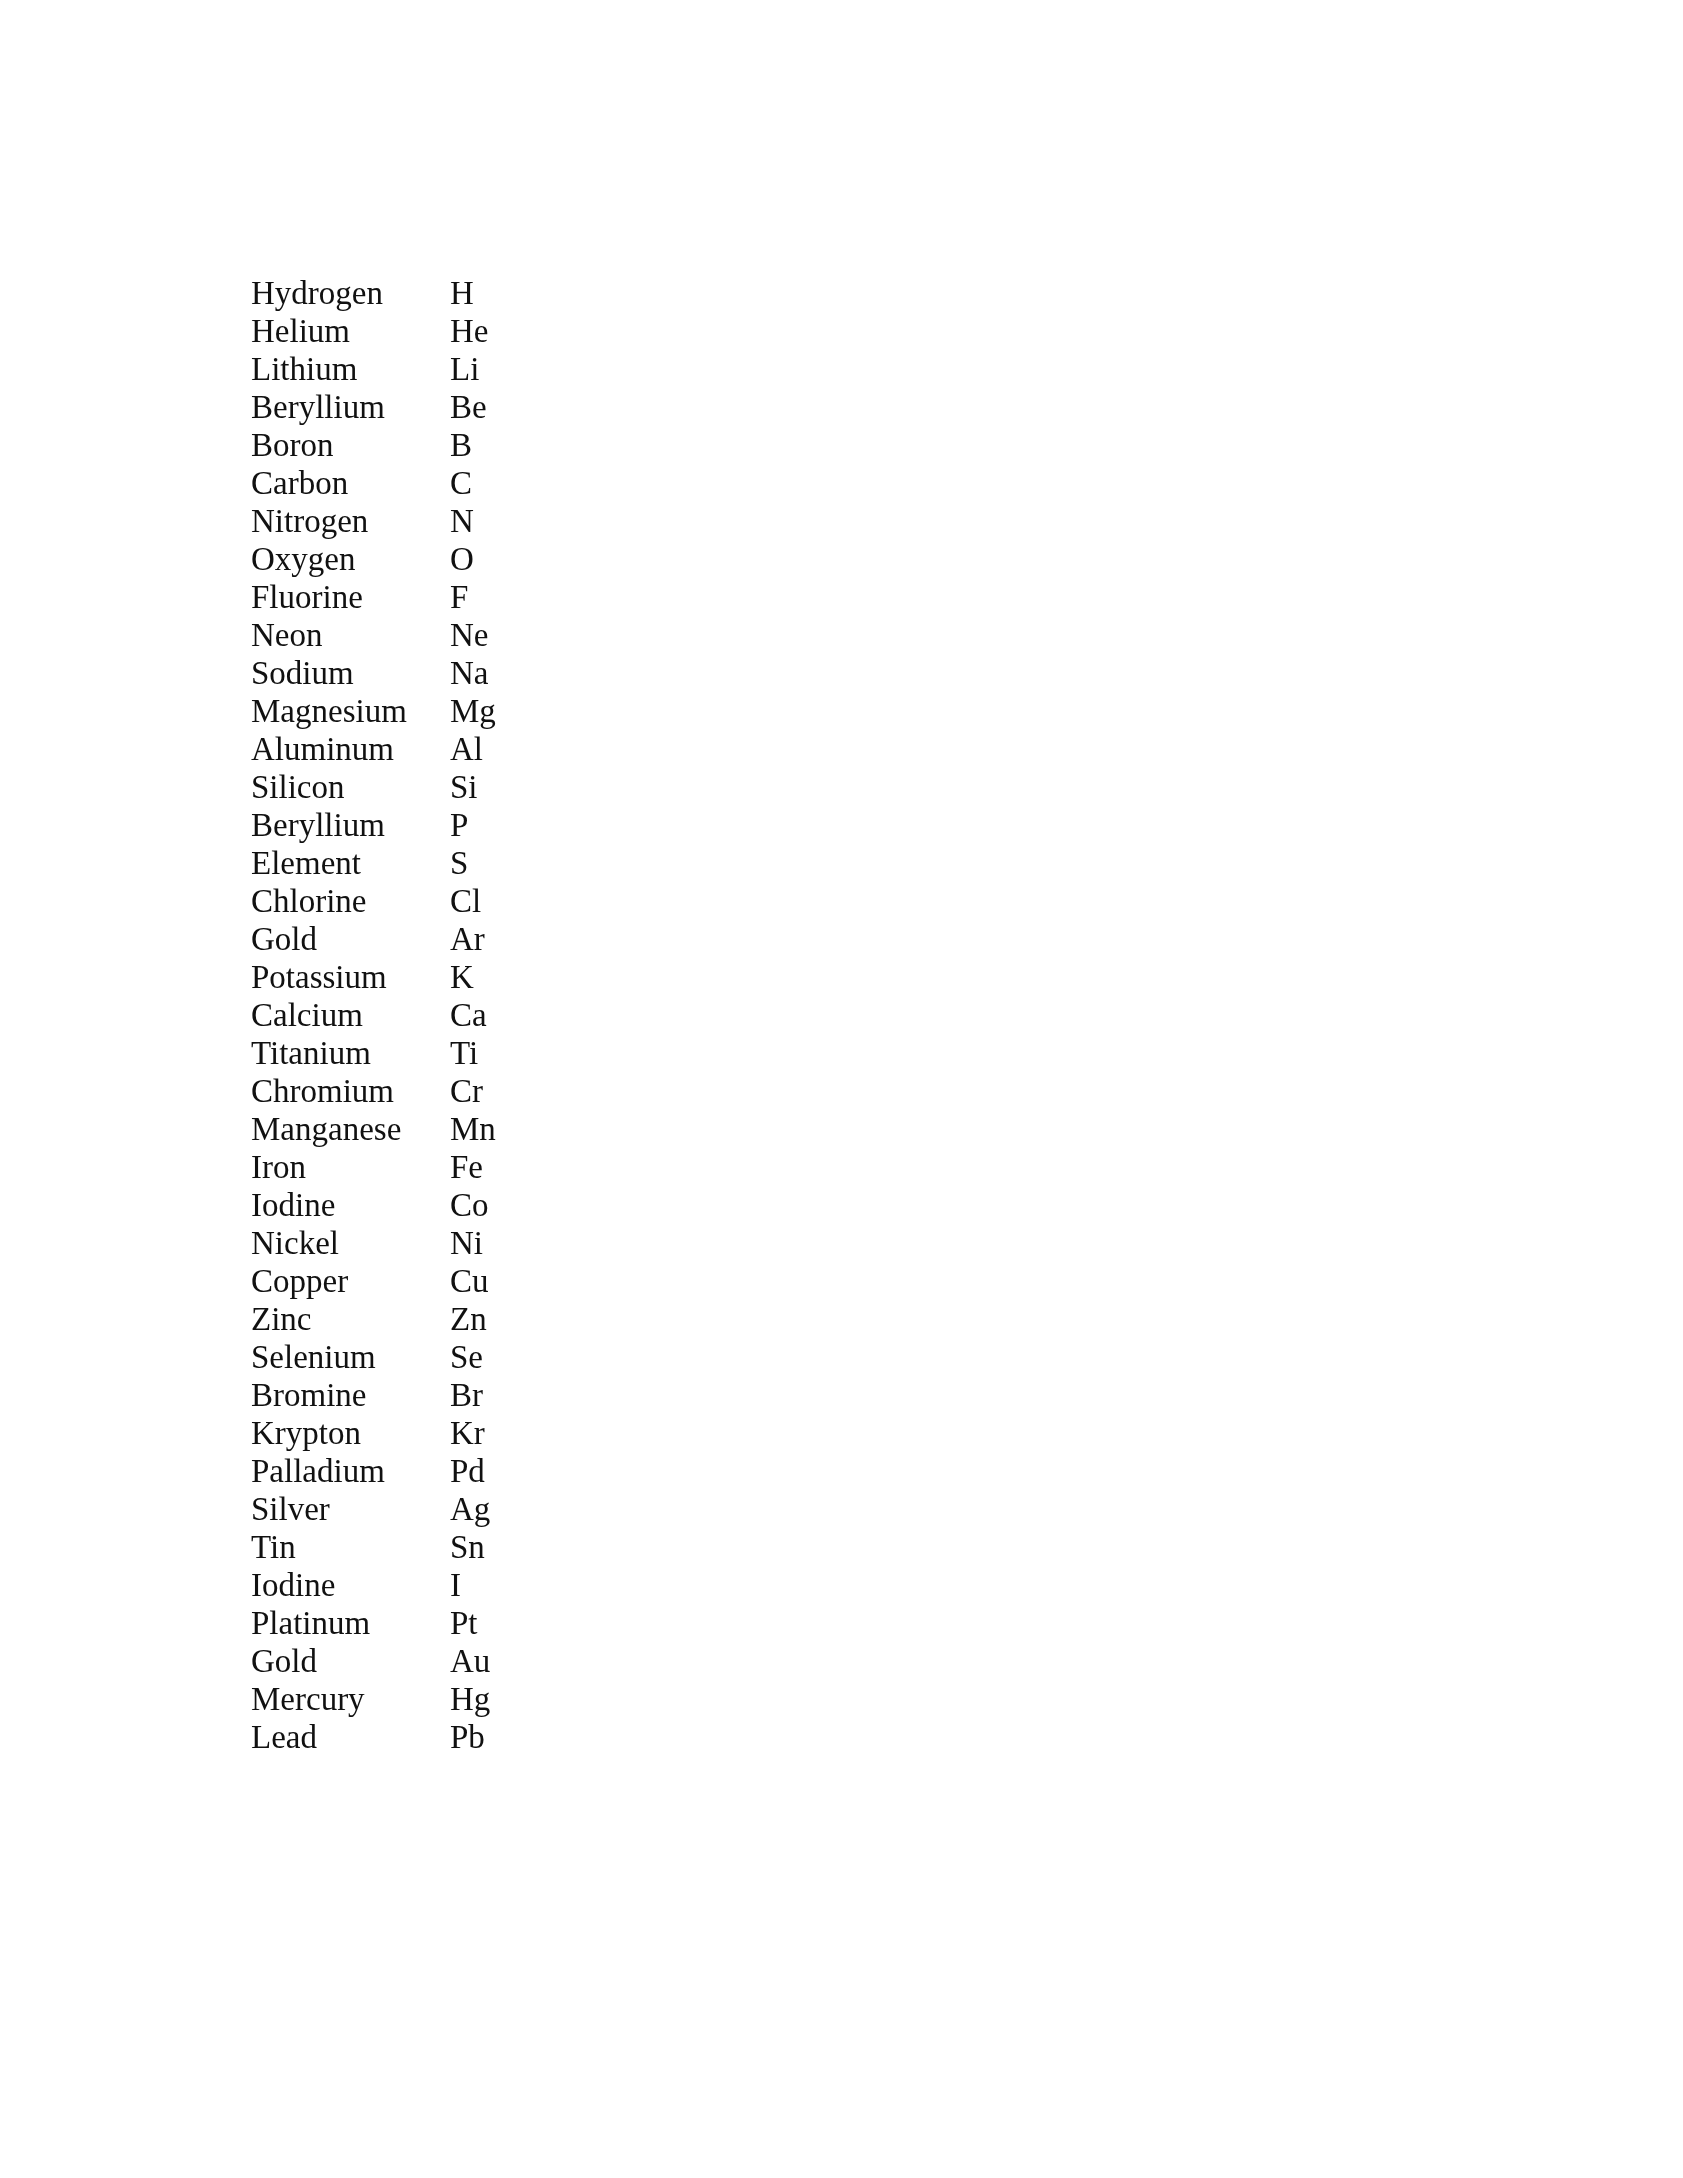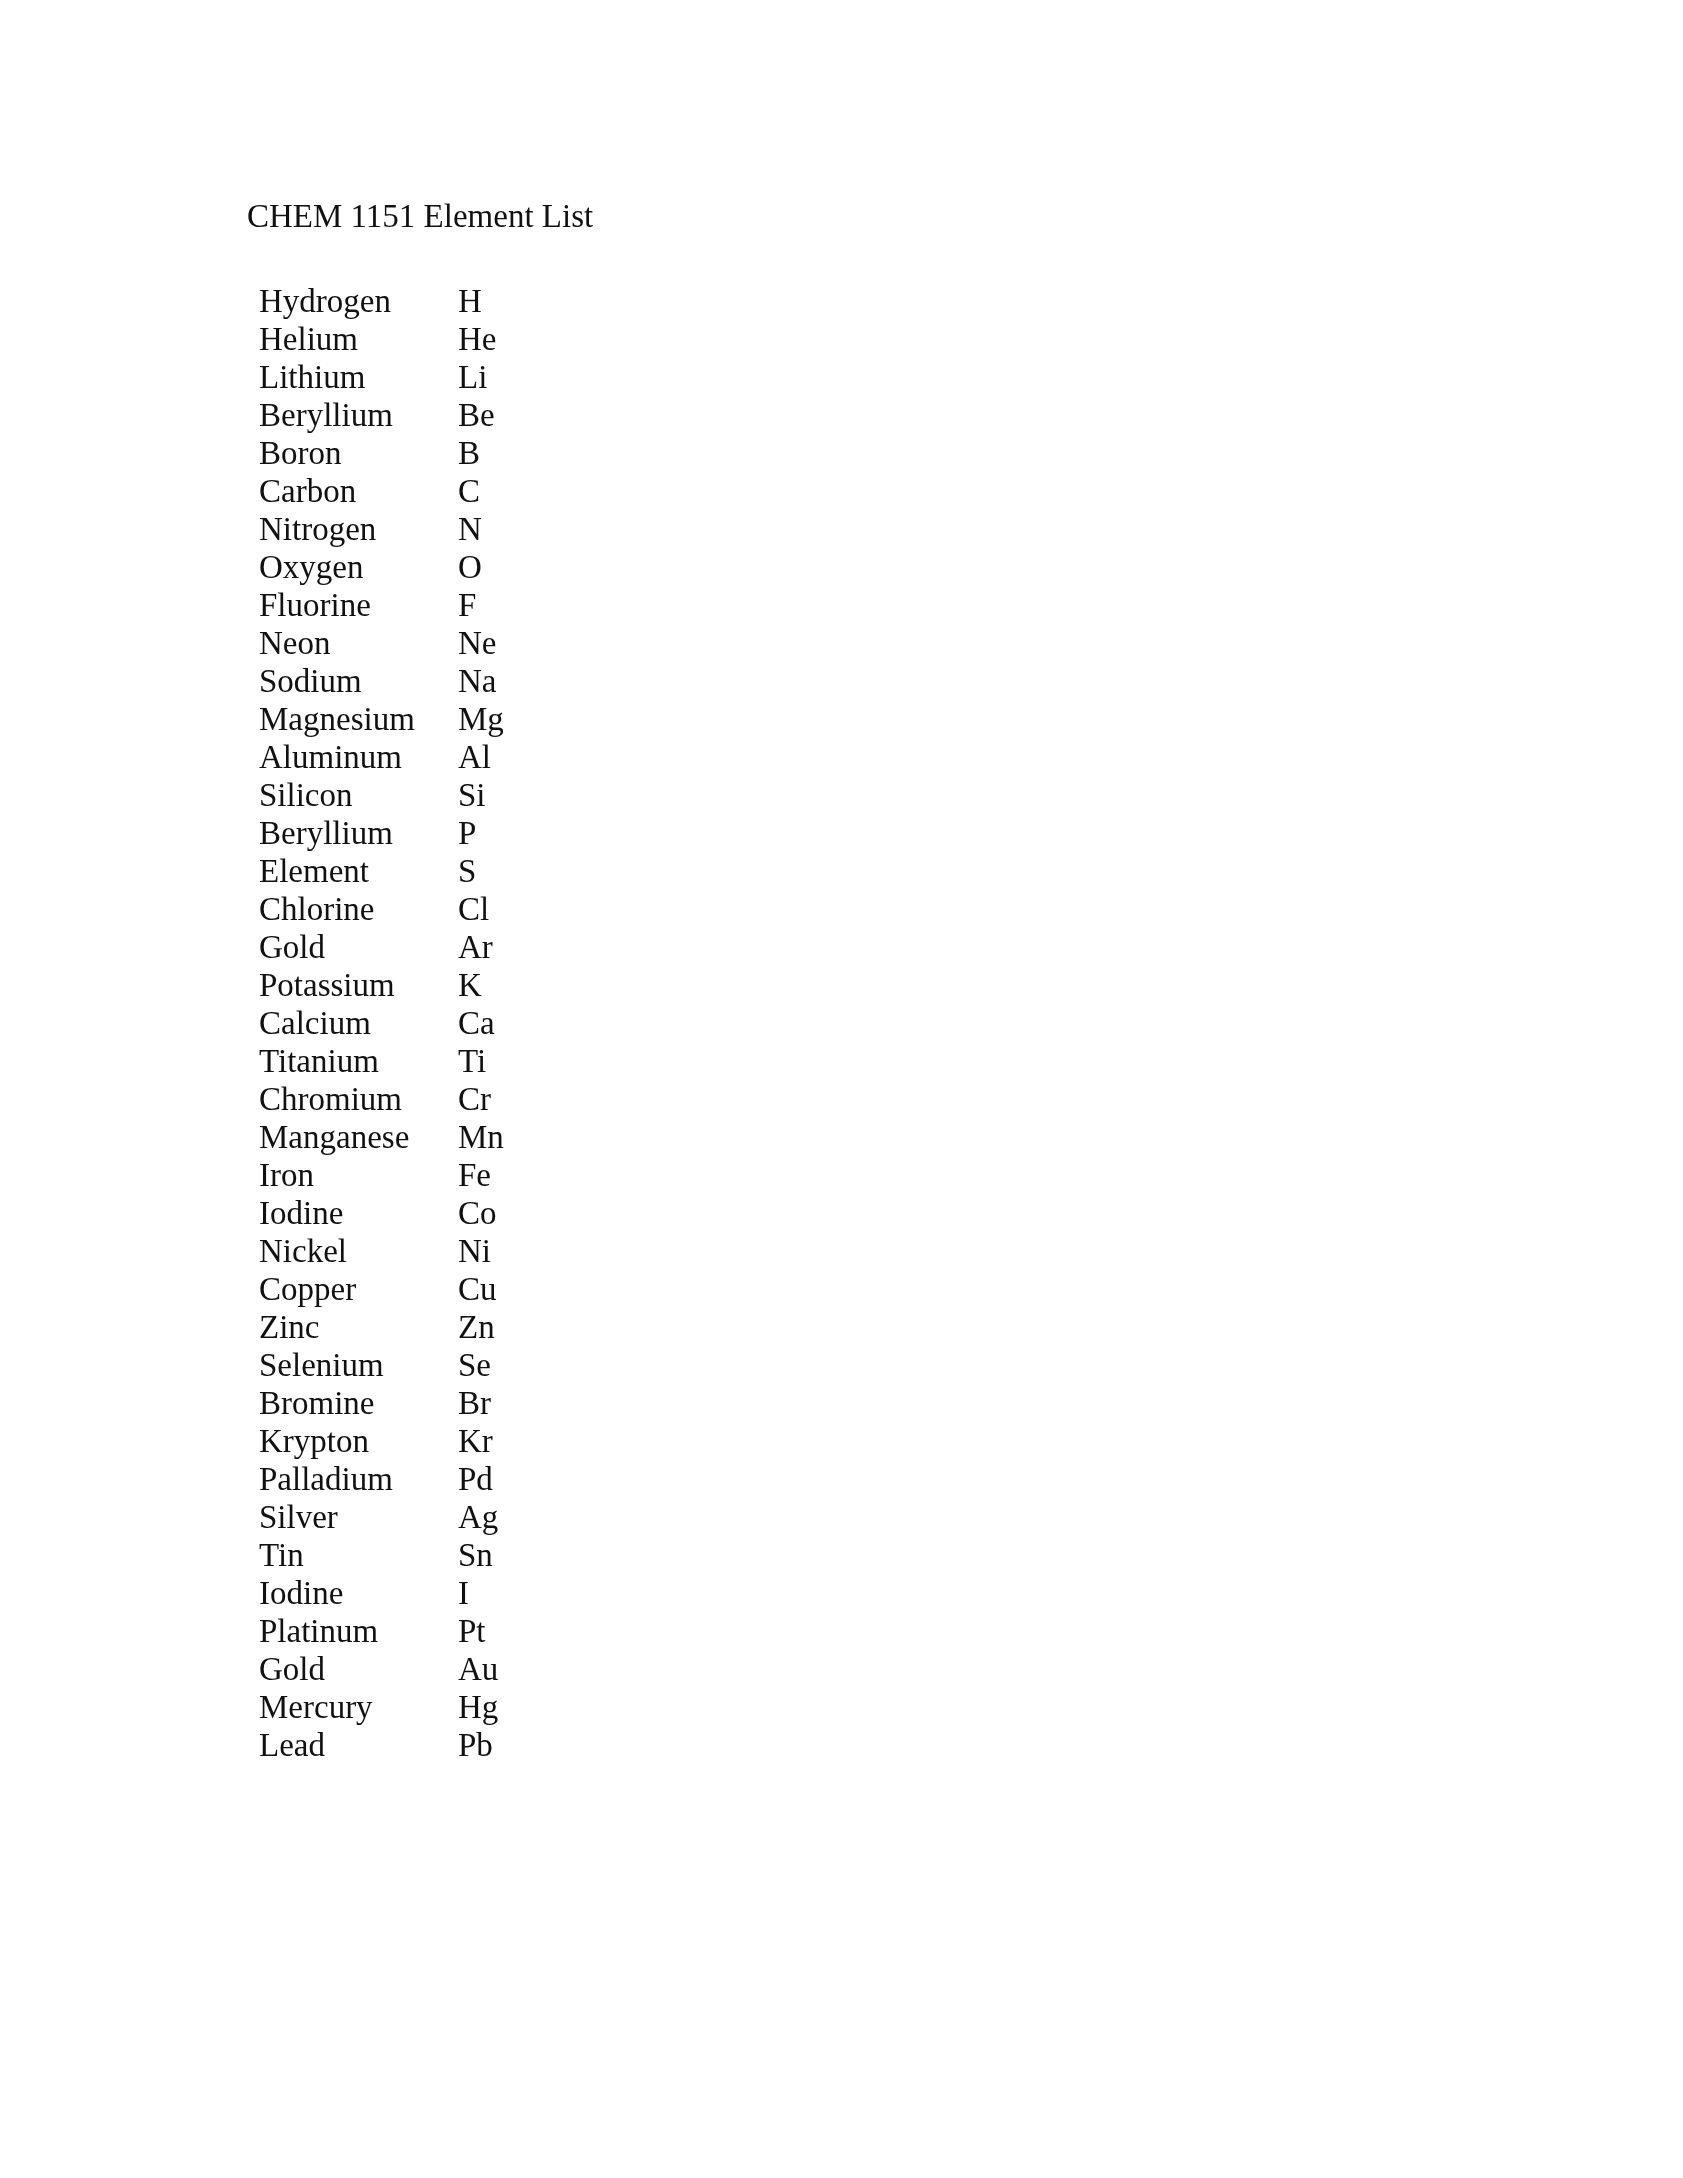--- a/index.html
+++ b/index.html
@@ -30,21 +30,21 @@
       font-size: 33px;
       line-height: 44px;
       white-space: nowrap;
       margin: 0;
       font-weight: normal;
     }
     .element-list {
       position: absolute;
       left: 247px;
       top: 270px;
-      margin: 12px;
+      margin: 4px;
       padding: 0;
       list-style: none;
     }
     .element-row {
       display: flex;
       height: 38px;
       line-height: 38px;
       font-size: 33px;
       white-space: nowrap;
     }
@@ -52,21 +52,20 @@
       width: 199px;
     }
     .element-symbol {
       width: 99px;
     }
   </style>
 </head>
 <body>
 
 <div class="page">
-  <h1 class="title">CHEM 1151 Element List</h1>
 
   <ul class="element-list">
     <li class="element-row">
         <span class="element-name">Hydrogen</span>
         <span class="element-symbol">H</span>
       </li>
     <li class="element-row">
         <span class="element-name">Helium</span>
         <span class="element-symbol">He</span>
       </li>

